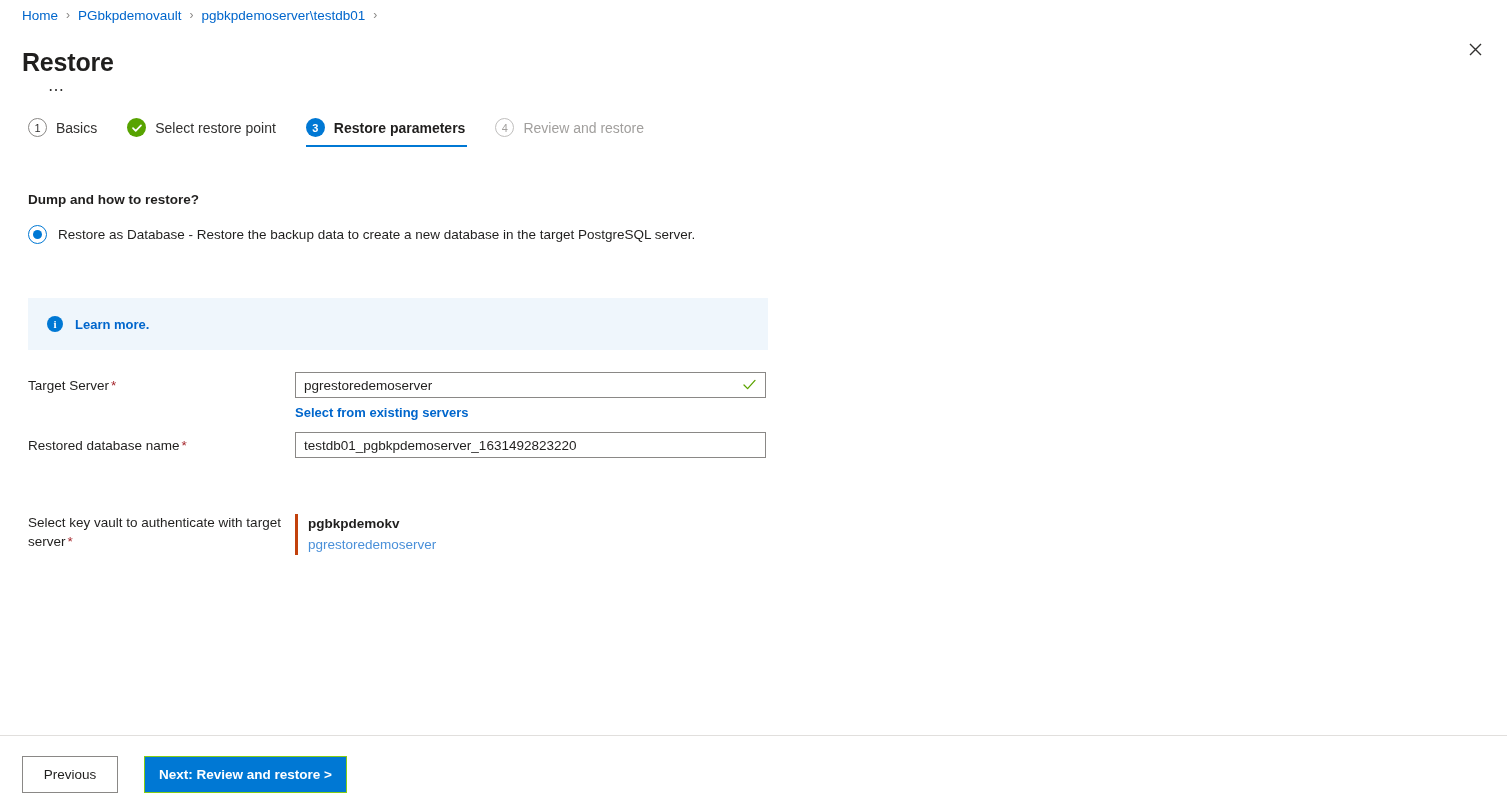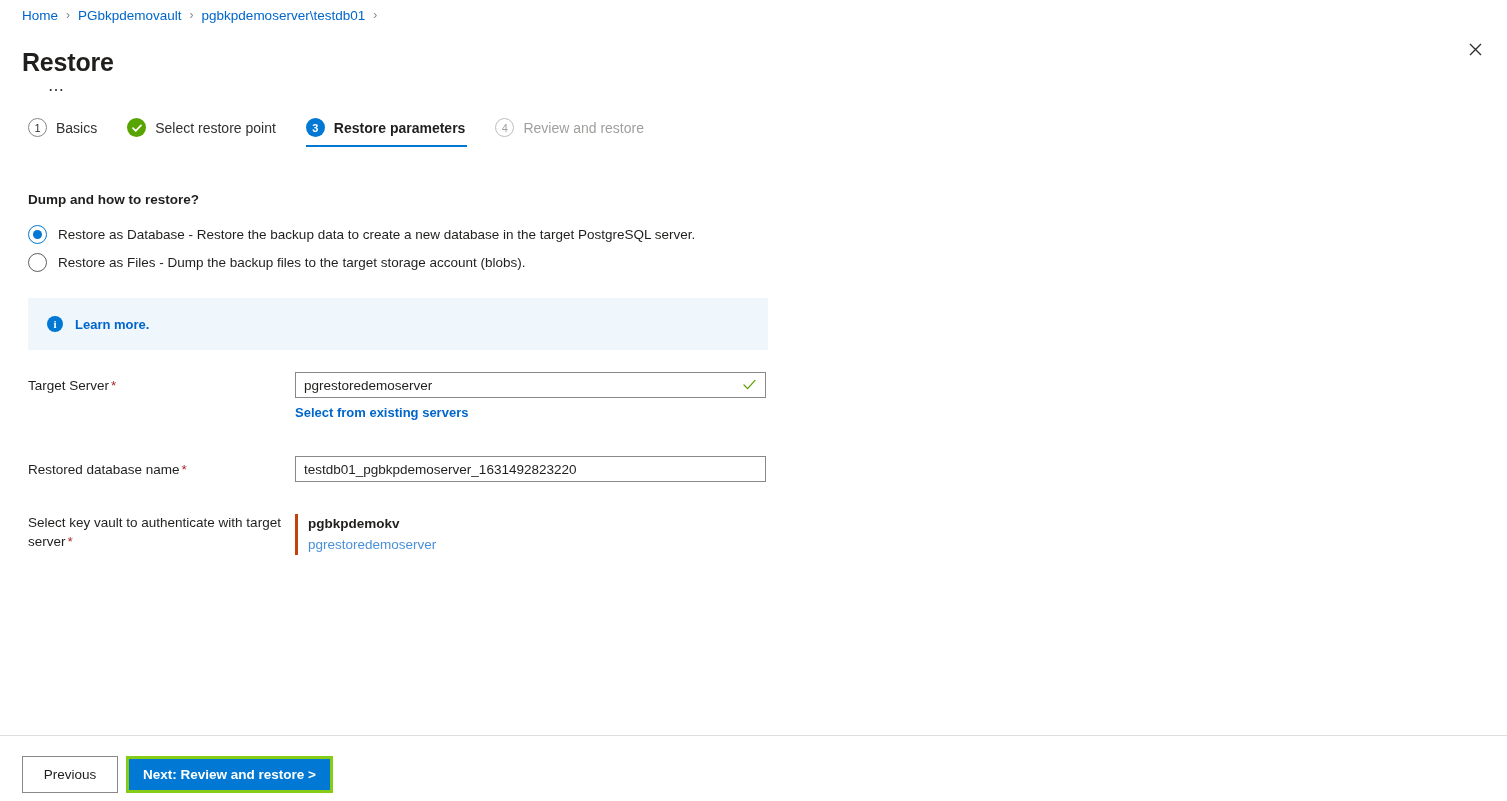--- a/index.html
+++ b/index.html
@@ -335,24 +335,24 @@
   }
   .btn-secondary {
     background: #ffffff;
     border: 1px solid #8a8886;
     color: #201f1e;
     min-width: 96px;
     font-weight: 400;
   }
   .btn-primary {
     background: #0078d4;
-    border: 3px solid #84cc16;
+    border: 1px solid #84cc16;
     color: #ffffff;
     font-weight: 700;
-    margin-left: 8px;
+    margin-left: 26px;
     min-width: 194px;
   }
 </style>
 </head>
 <body>
 
 <div class="breadcrumb">
   <span class="crumb">Home</span>
   <span class="crumb-sep">›</span>
   <span class="crumb">PGbkpdemovault</span>
@@ -400,45 +400,41 @@
 
 </div>
 
 <div class="section-label">Dump and how to restore?</div>
 
 <div class="radio-group">
   <div class="radio-row">
     <span class="radio checked"></span>
     <span class="radio-text">Restore as Database - Restore the backup data to create a new database in the target PostgreSQL server.</span>
   </div>
-  <div class="radio-row">
-    <span class="radio"></span>
-    <span class="radio-text">Restore as Files - Dump the backup files to the target storage account (blobs).</span>
-  </div>
 </div>
 
 <div class="info-banner">
   <span class="info-icon">i</span>
   <span class="info-link">Learn more.</span>
 </div>
 
 <div class="form-row" style="top:372px;">
   <div class="form-label">
     <span>Target Server</span><span class="req">*</span>
   </div>
   <div class="field-wrap">
     <input class="text-input" type="text" value="pgrestoredemoserver" style="">
     <svg class="valid-check" width="15" height="15" viewBox="0 0 15 15">
       <path d="M2 8 L5.6 11.6 L13 3.4" stroke="#5ca300" stroke-width="1.3" fill="none" stroke-linecap="round" stroke-linejoin="round"></path>
     </svg>
     <span class="sub-link">Select from existing servers</span>
   </div>
 </div>
 
-<div class="form-row" style="top:456px;">
+<div class="form-row" style="top:432px;">
   <div class="form-label">
     <span>Restored database name</span><span class="req">*</span>
   </div>
   <div class="field-wrap">
     <input class="text-input" type="text" style="padding-right: 24px;" value="testdb01_pgbkpdemoserver_1631492823220">
   </div>
 </div>
 
 <div class="kv-row">
   <div class="kv-label">

